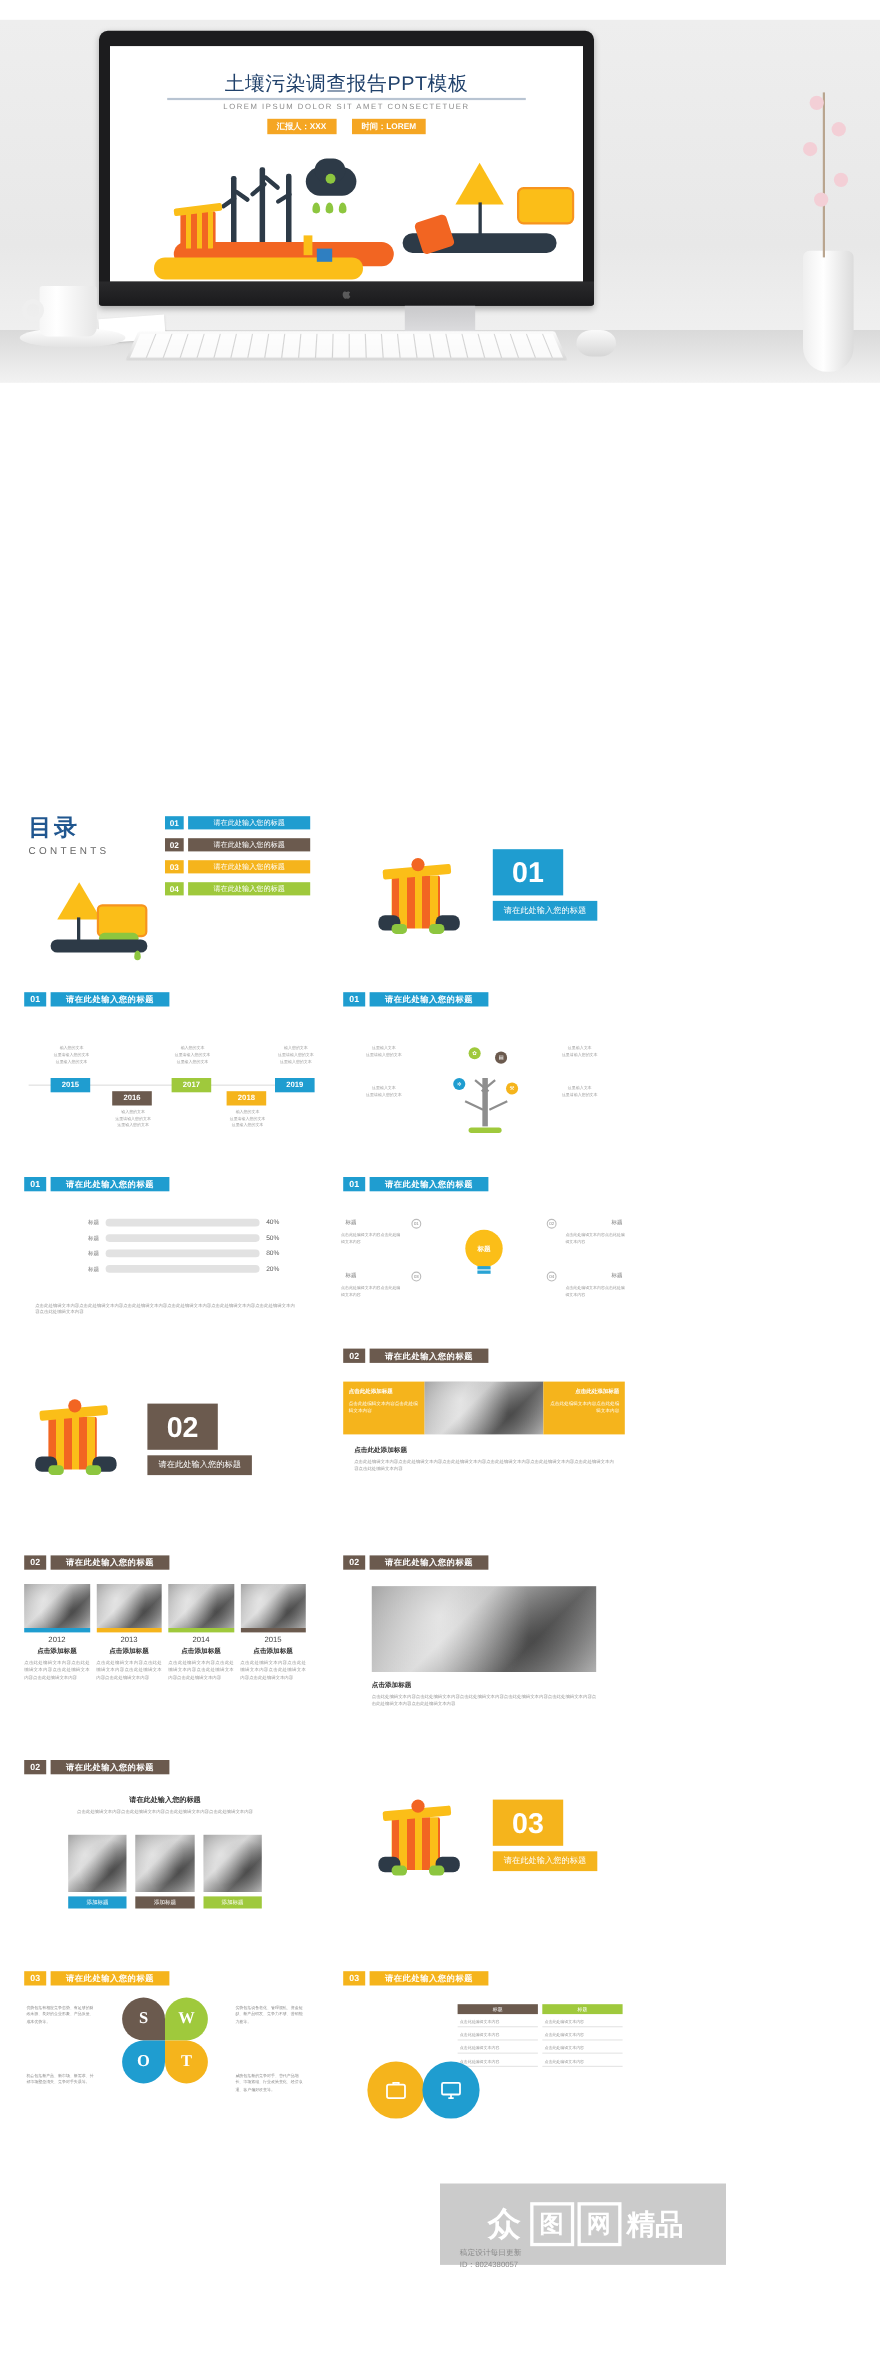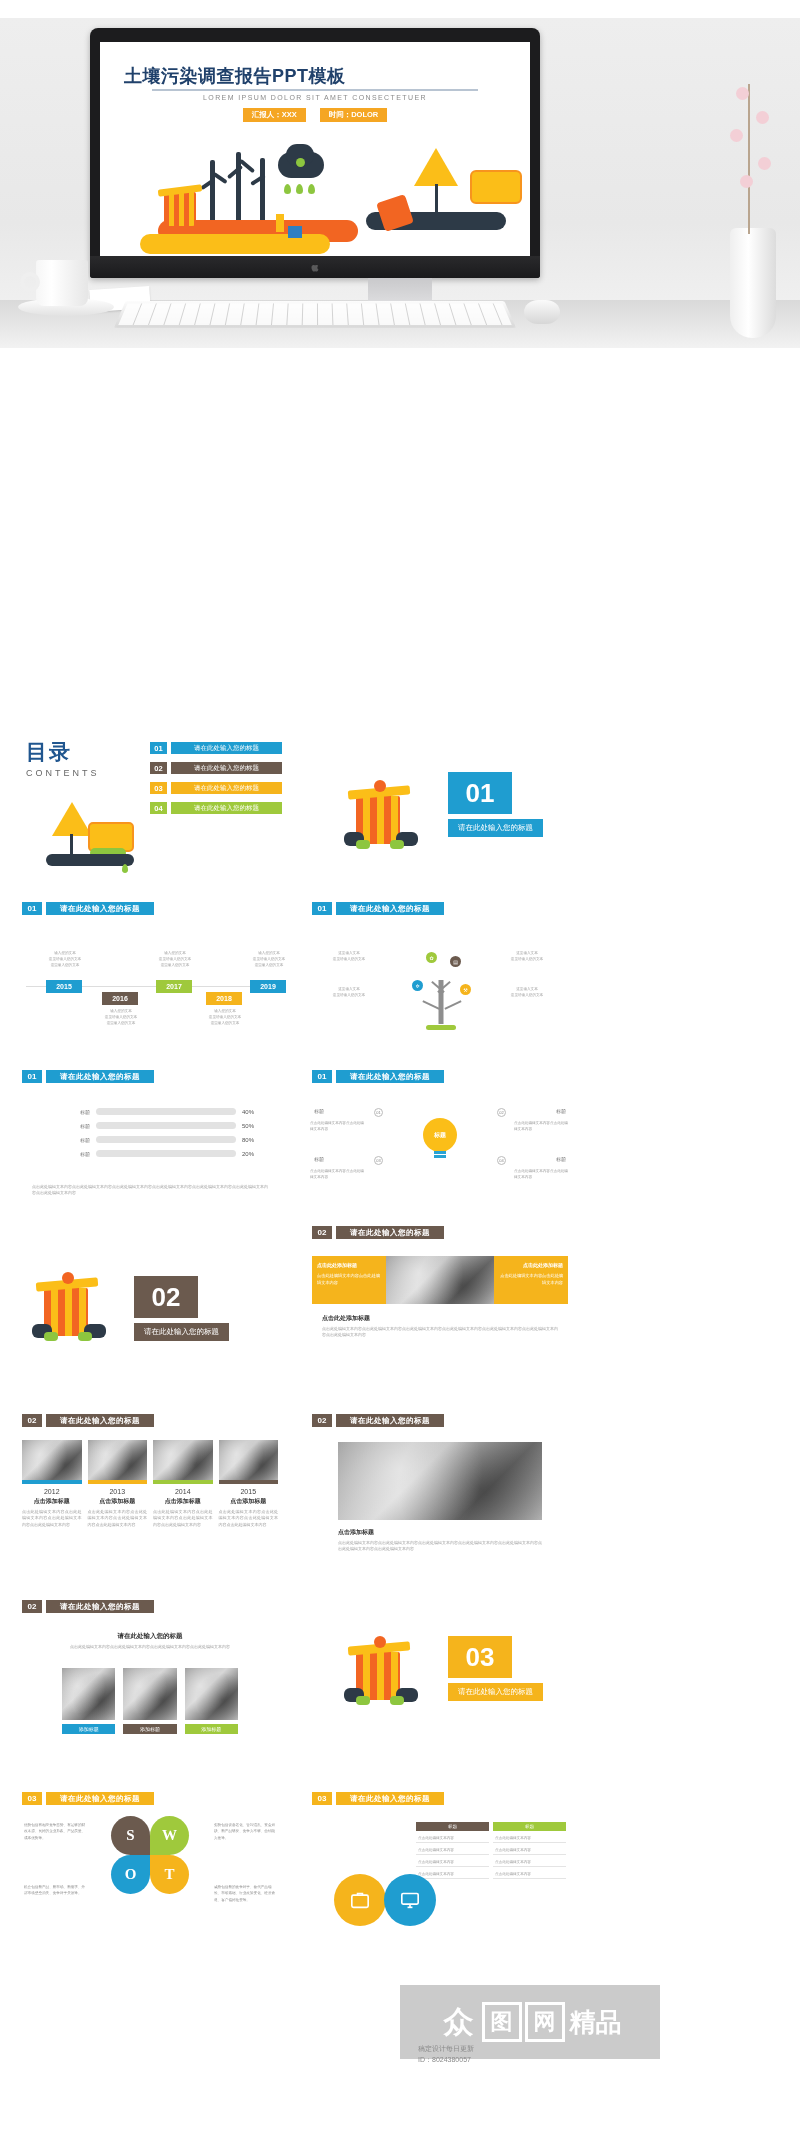--- a/index.html
+++ b/index.html
@@ -25,22 +25,22 @@
                background:linear-gradient(180deg,#2a2a2c,#1a1a1c); border-radius:0 0 3px 3px;
                display:flex; align-items:center; justify-content:center; }
   .apple-logo { width:9px; height:11px; opacity:.55; }
   .imac-neck { position:absolute; left:50%; transform:translateX(-50%); top:278px;
                width:64px; height:40px; background:linear-gradient(180deg,#c9c9cb,#e9e9eb); }
   .imac-foot { position:absolute; left:50%; transform:translateX(-50%); top:314px;
                width:170px; height:7px; background:#bfbfc2; border-radius:3px; }
 
   
   .s1 { position:absolute; inset:0; background:#fff; }
-  .s1-title { position:absolute; left:0; right:0; top:22px; 
-              font-size:18px; font-weight:bold; color:#20416b; letter-spacing:.5px;margin-left:24px; }
+  .s1-title { position:absolute; left:0; right:0; top:22px; text-align:center;
+              font-size:18px; font-weight:normal; color:#20416b; letter-spacing:.5px; }
   .s1-rule { position:absolute; left:52px; right:52px; top:47px; height:2px; background:#b8c4d2; }
   .s1-sub { position:absolute; left:0; right:0; top:52px; text-align:center;
             font-size:7px; color:#8b8b8b; letter-spacing:1.4px; }
   .s1-tags { position:absolute; left:0; right:0; top:66px; display:flex; justify-content:center; gap:14px; }
   .s1-tag { background:#f5a623; color:#fff; font-size:7.5px; padding:2px 9px; font-weight:bold; }
   .s1-art { position:absolute; left:0; right:0; bottom:0; height:120px; }
   .ground-orange { position:absolute; left:58px; bottom:14px; width:200px; height:22px;
                    background:#f26522; border-radius:11px; }
   .ground-yellow { position:absolute; left:40px; bottom:2px; width:190px; height:20px;
                    background:#fbbe18; border-radius:10px; }
@@ -210,21 +210,21 @@
 
   <div class="imac">
     <div class="imac-bezel"></div>
     <div class="imac-screen">
       <div class="s1">
         <div class="s1-title">土壤污染调查报告PPT模板</div>
         <div class="s1-rule"></div>
         <div class="s1-sub">LOREM IPSUM DOLOR SIT AMET CONSECTETUER</div>
         <div class="s1-tags">
           <span class="s1-tag">汇报人：XXX</span>
-          <span class="s1-tag">时间：DOLOR</span>
+          <span class="s1-tag">时间：LOREM</span>
         </div>
         <div class="s1-art">
           <div class="tree" style="left:110px; bottom:34px; width:5px; height:62px;"></div>
           <div class="tree" style="left:100px; bottom:70px; width:16px; height:4px; transform:rotate(-35deg);"></div>
           <div class="tree" style="left:112px; bottom:76px; width:16px; height:4px; transform:rotate(35deg);"></div>
           <div class="tree" style="left:136px; bottom:32px; width:5px; height:72px;"></div>
           <div class="tree" style="left:126px; bottom:82px; width:18px; height:4px; transform:rotate(-40deg);"></div>
           <div class="tree" style="left:138px; bottom:88px; width:18px; height:4px; transform:rotate(40deg);"></div>
           <div class="tree" style="left:160px; bottom:34px; width:5px; height:64px;"></div>
           <div class="tree" style="left:150px; bottom:74px; width:16px; height:4px; transform:rotate(-32deg);"></div>

